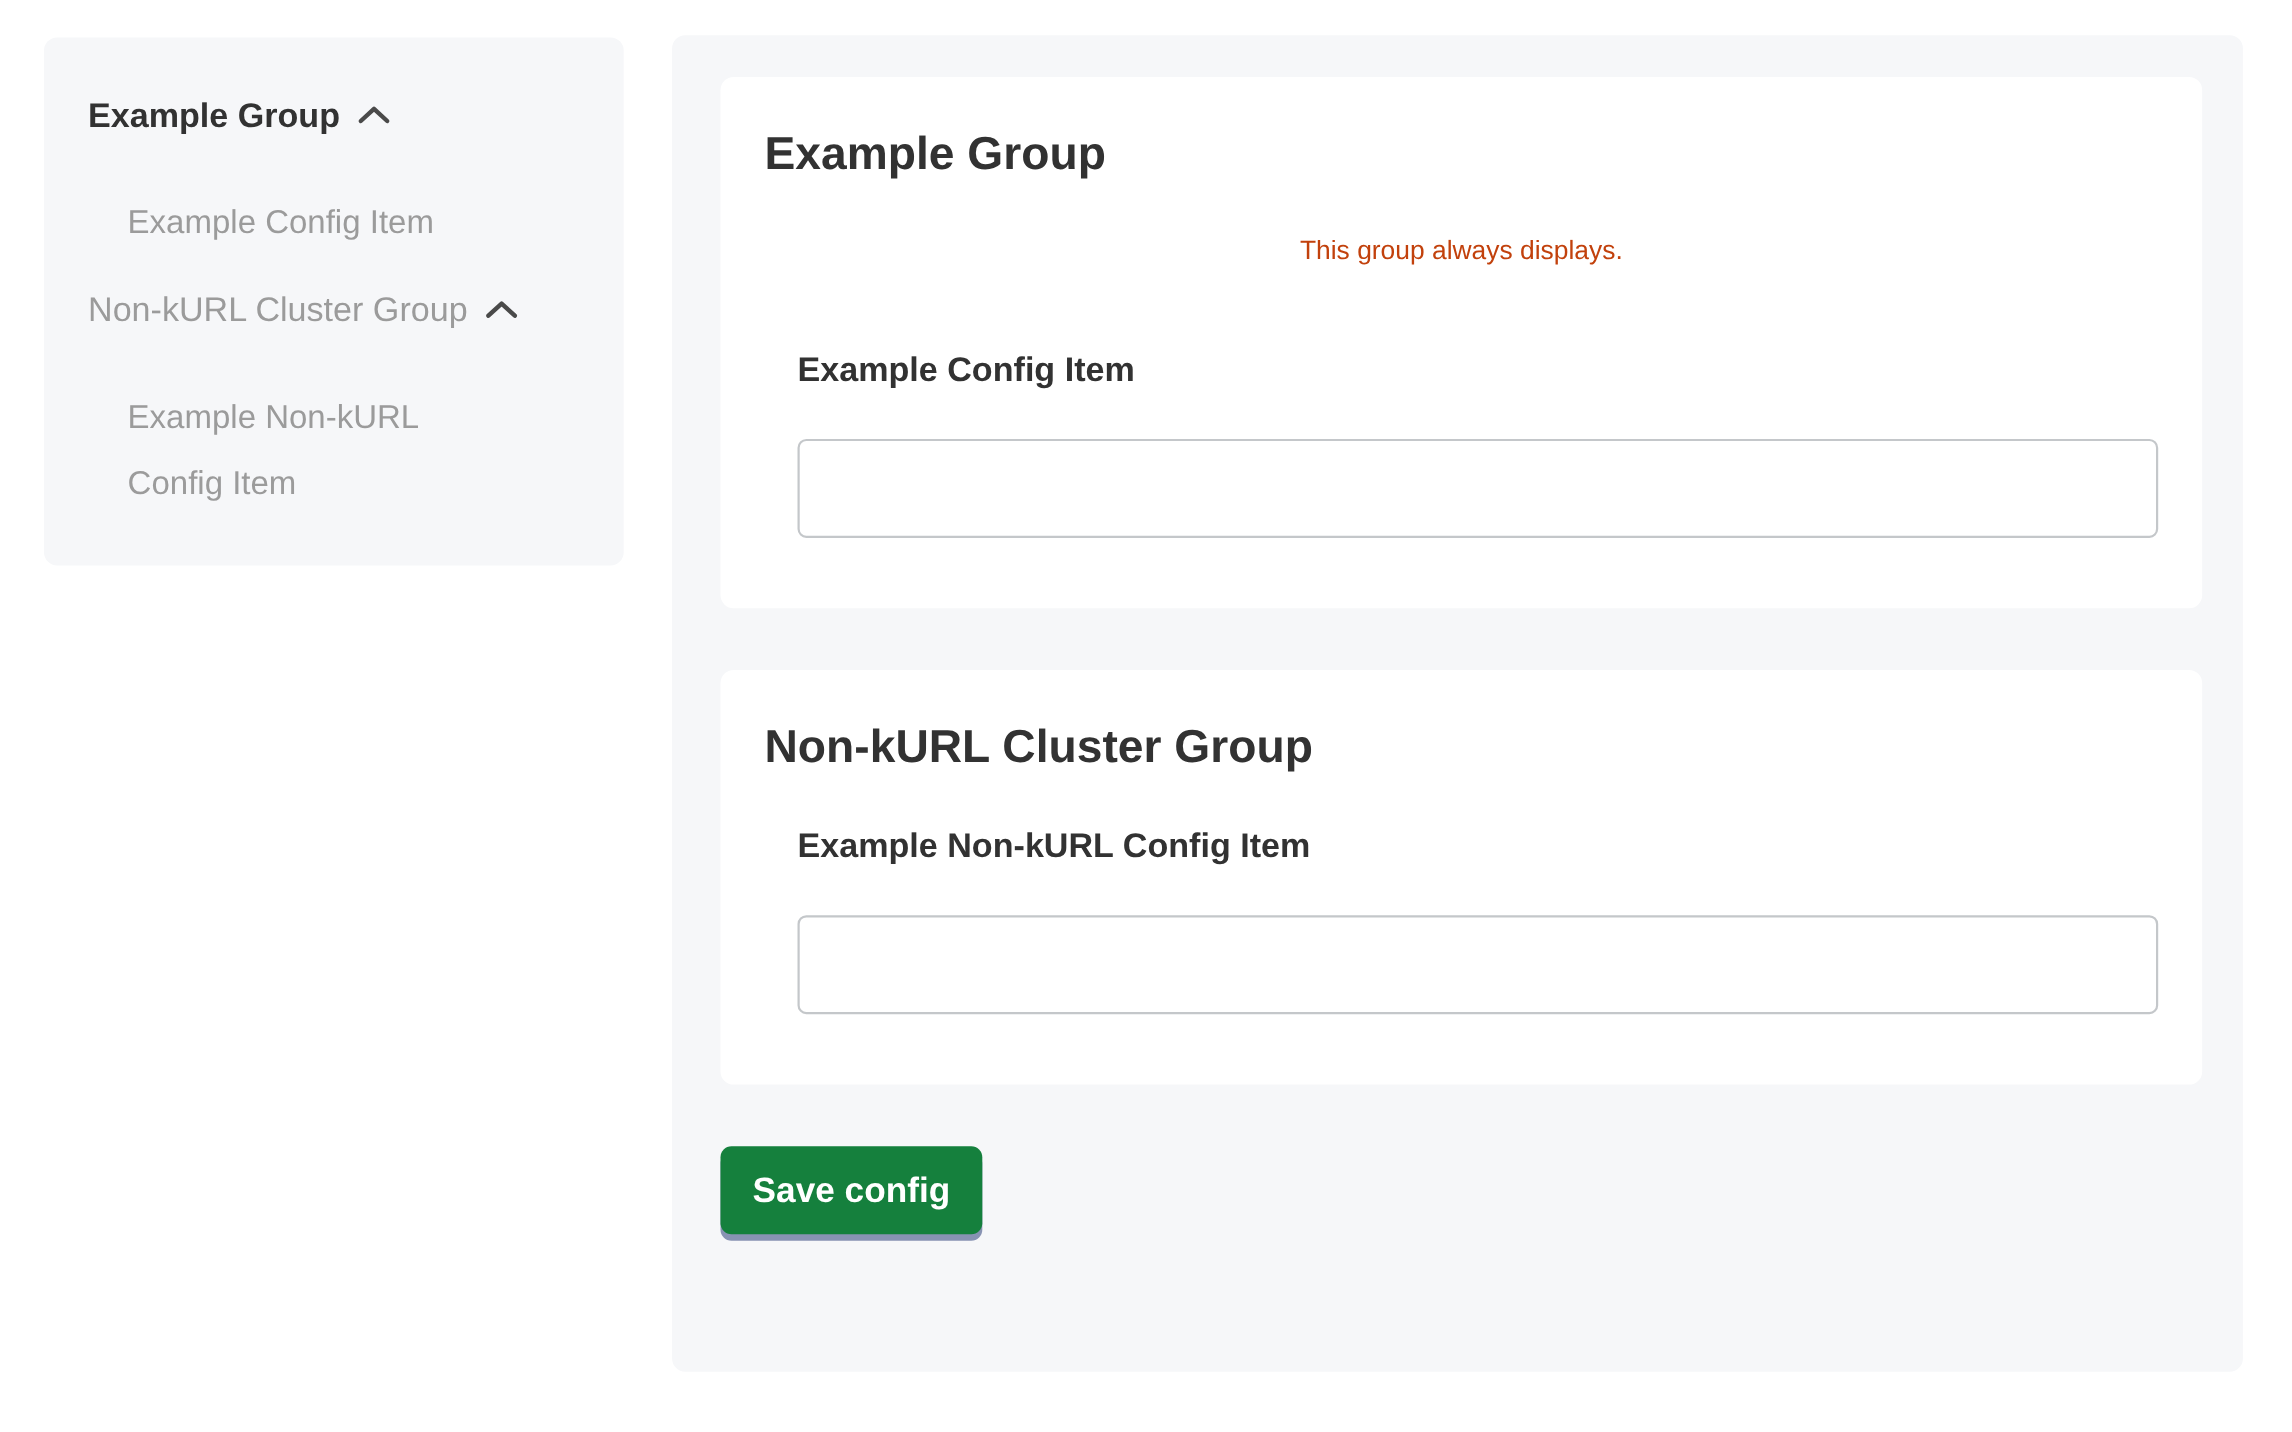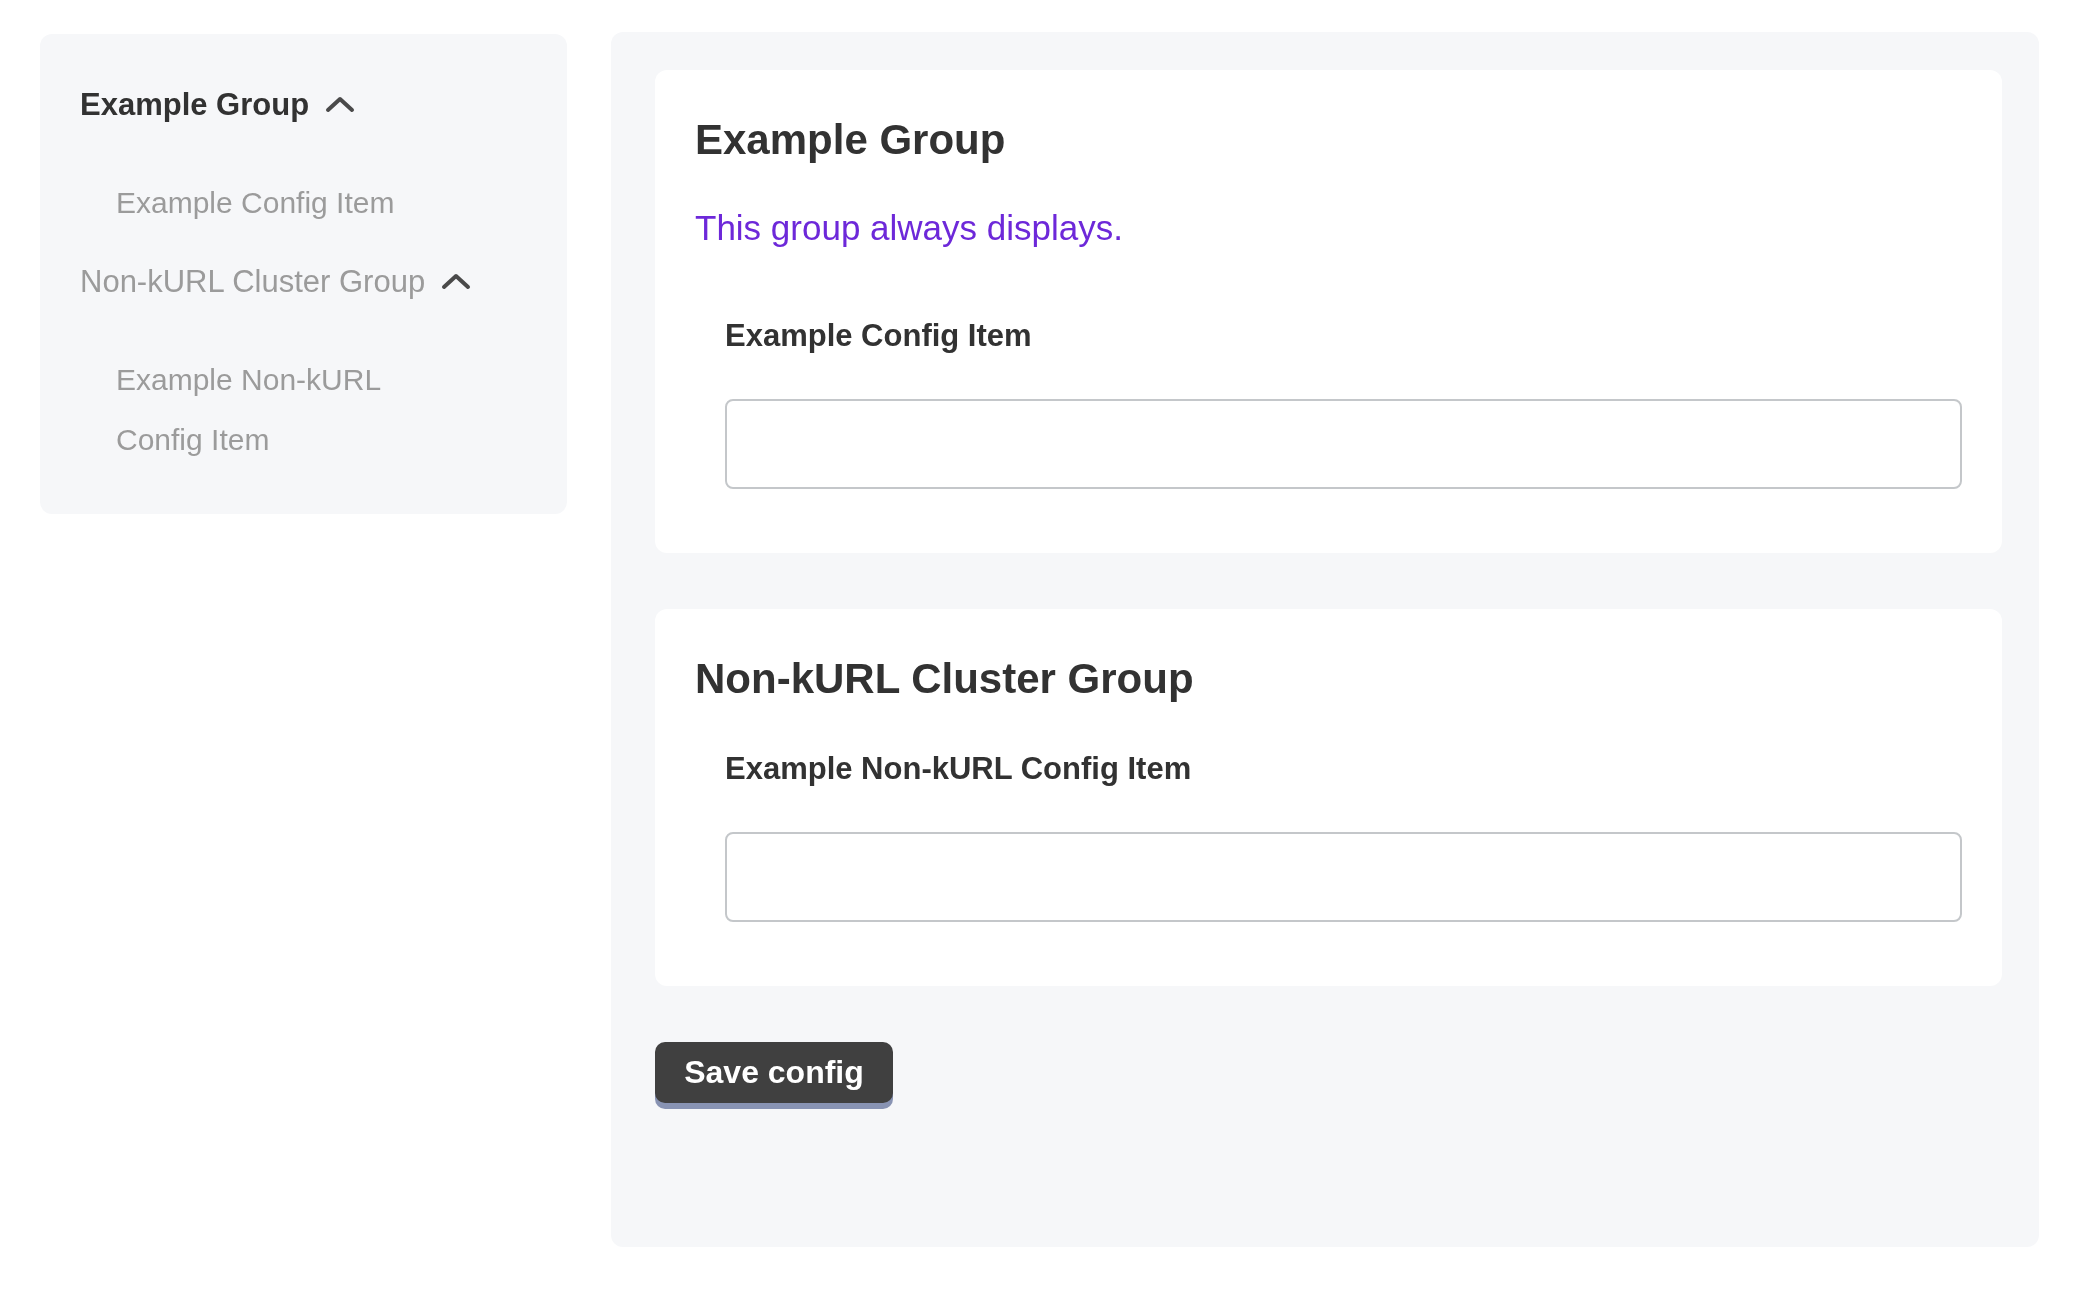--- a/index.html
+++ b/index.html
@@ -54,22 +54,23 @@
     padding: 45px 40px 64px 40px;
     margin-bottom: 56px;
   }
   .card-title {
     margin: 0 0 46px 0;
     font-size: 42px; line-height: 50px;
     font-weight: bold; color: #323232;
   }
   .card-desc {
     margin: 0 0 72px 0;
-    font-size: 35px; line-height: 34px;
-    color: #6d28d9;
+    font-size: 24px; line-height: 34px;
+    color: #c2410c;
+    text-align: center;
   }
   .field { margin-left: 30px; }
   .field-label {
     font-size: 31px; line-height: 37px;
     font-weight: bold; color: #323232;
     margin-bottom: 45px;
   }
   .text-input {
     display: block;
     width: 100%; height: 90px;
@@ -77,24 +78,24 @@
     border: 2px solid #c4c7ca;
     border-radius: 8px;
     font-family: inherit;
     font-size: 30px; color: #323232;
     padding: 0 24px;
     outline: none;
   }
 
   .save-btn {
     display: inline-block;
-    width: 238px; height: 61px;
+    width: 238px; height: 80px;
     border: none;
     border-radius: 10px;
-    background: #404040;
+    background: #15803d;
     box-shadow: 0 6px 0 #8893b3;
     color: #ffffff;
     font-family: inherit;
     font-size: 32px; font-weight: bold;
     cursor: pointer;
     padding: 0;
   }
 </style>
 </head>
 <body>

